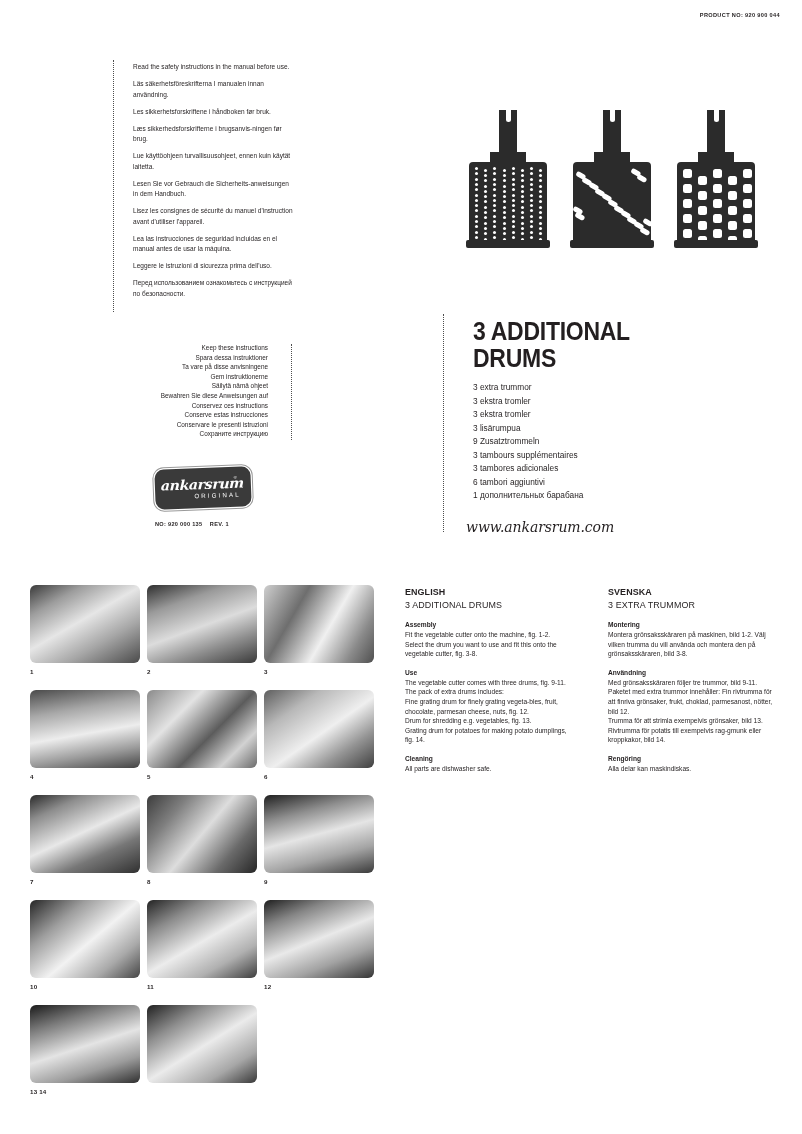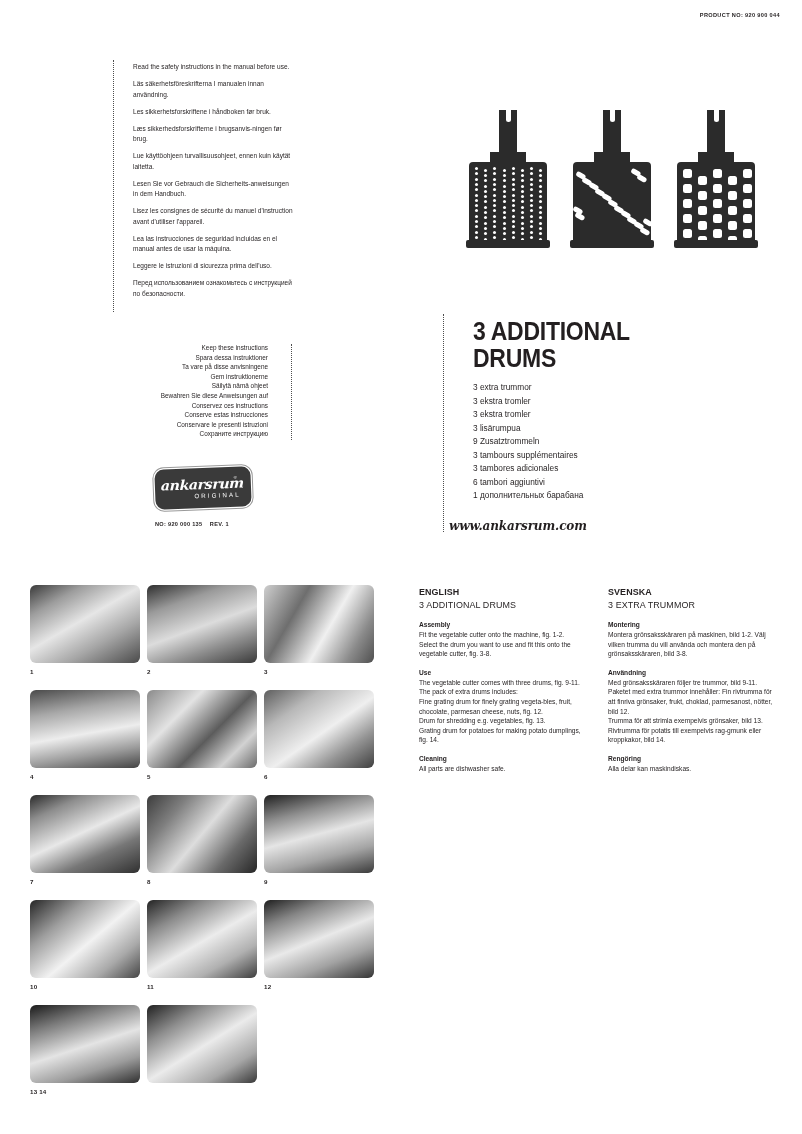--- a/index.html
+++ b/index.html
@@ -154,26 +154,26 @@
     transform-origin: left top;
     white-space: pre-line;
   }
   .title-trans {
     font-size: 8.3px;
     line-height: 13.5px;
     color: #231f20;
   }
   #website {
     position: absolute;
-    left: 449px;
+    left: 466px;
     top: 519px;
     font-family: "DejaVu Serif", serif;
     font-style: italic;
-    font-weight: bold;
-    font-size: 12px;
+    font-weight: normal;
+    font-size: 14px;
     letter-spacing: -0.1px;
     color: #231f20;
   }
 
   
   #drums {
     position: absolute;
     left: 466px;
     top: 110px;
     width: 292px;
@@ -279,21 +279,21 @@
     margin-top: 4.5px;
     letter-spacing: 0.2px;
   }
 
   
   .text-col {
     position: absolute;
     top: 586px;
     width: 165px;
   }
-  #col-english { left: 419px; }
+  #col-english { left: 405px; }
   #col-svenska { left: 608px; }
   .col-lang {
     font-family: "Liberation Sans Narrow", "Liberation Sans", sans-serif;
     font-weight: bold;
     font-size: 9.6px;
     letter-spacing: 0.1px;
     color: #231f20;
     transform: scaleX(0.93);
     transform-origin: left center;
     margin: 0;

